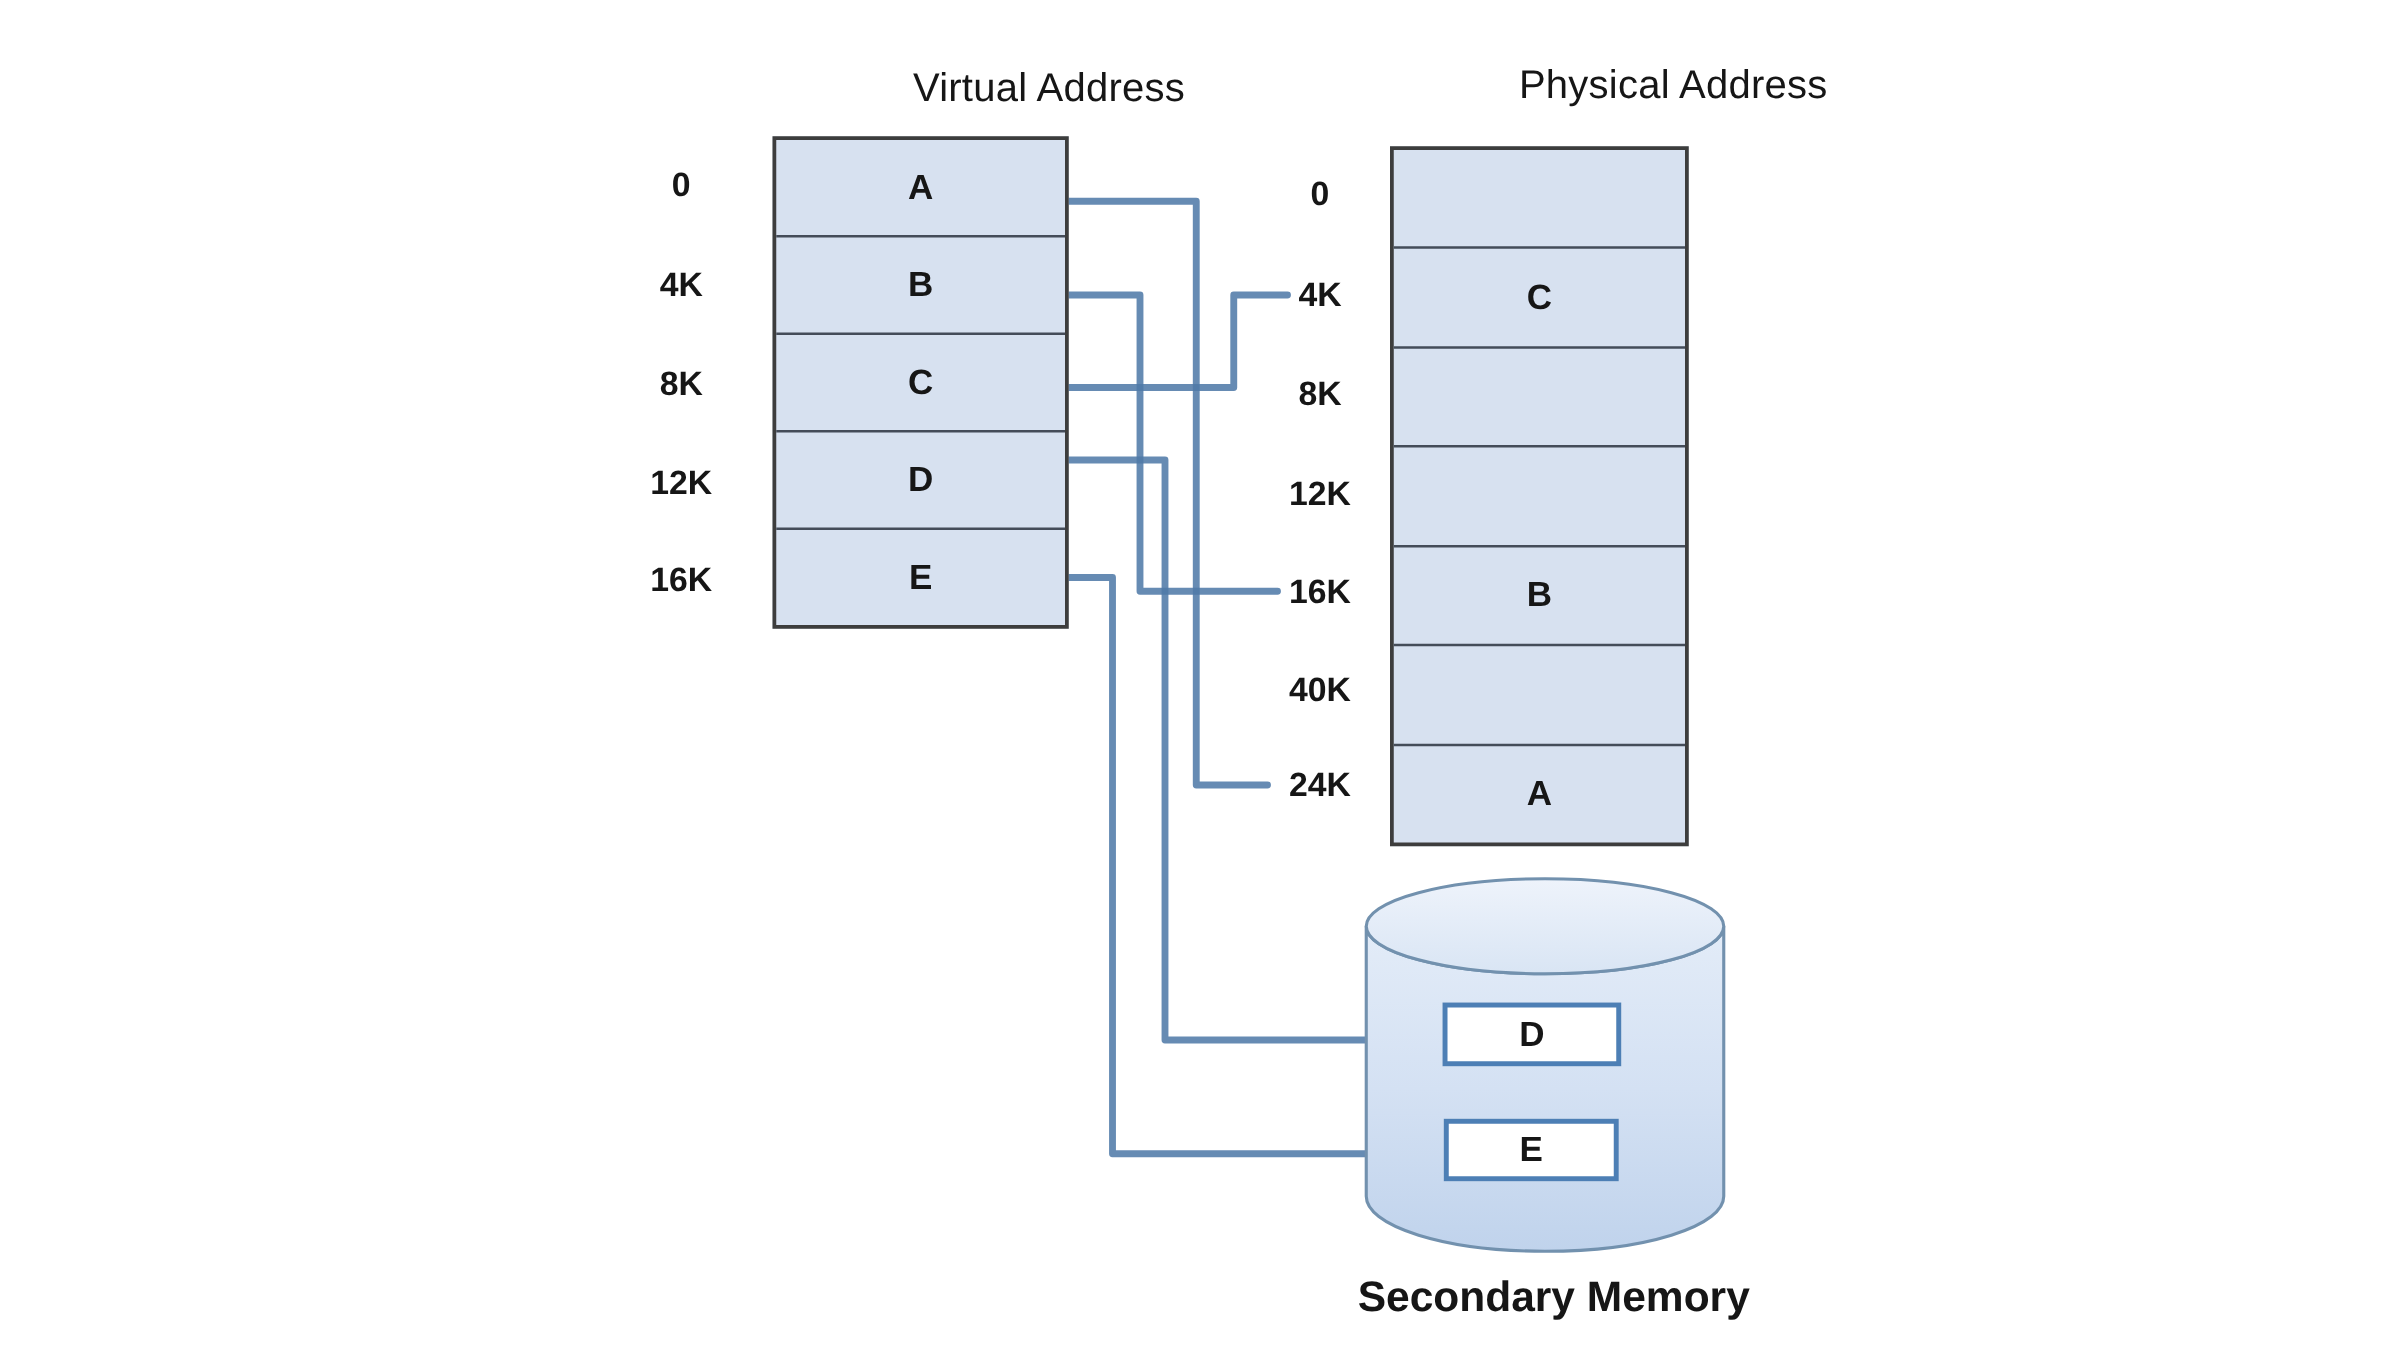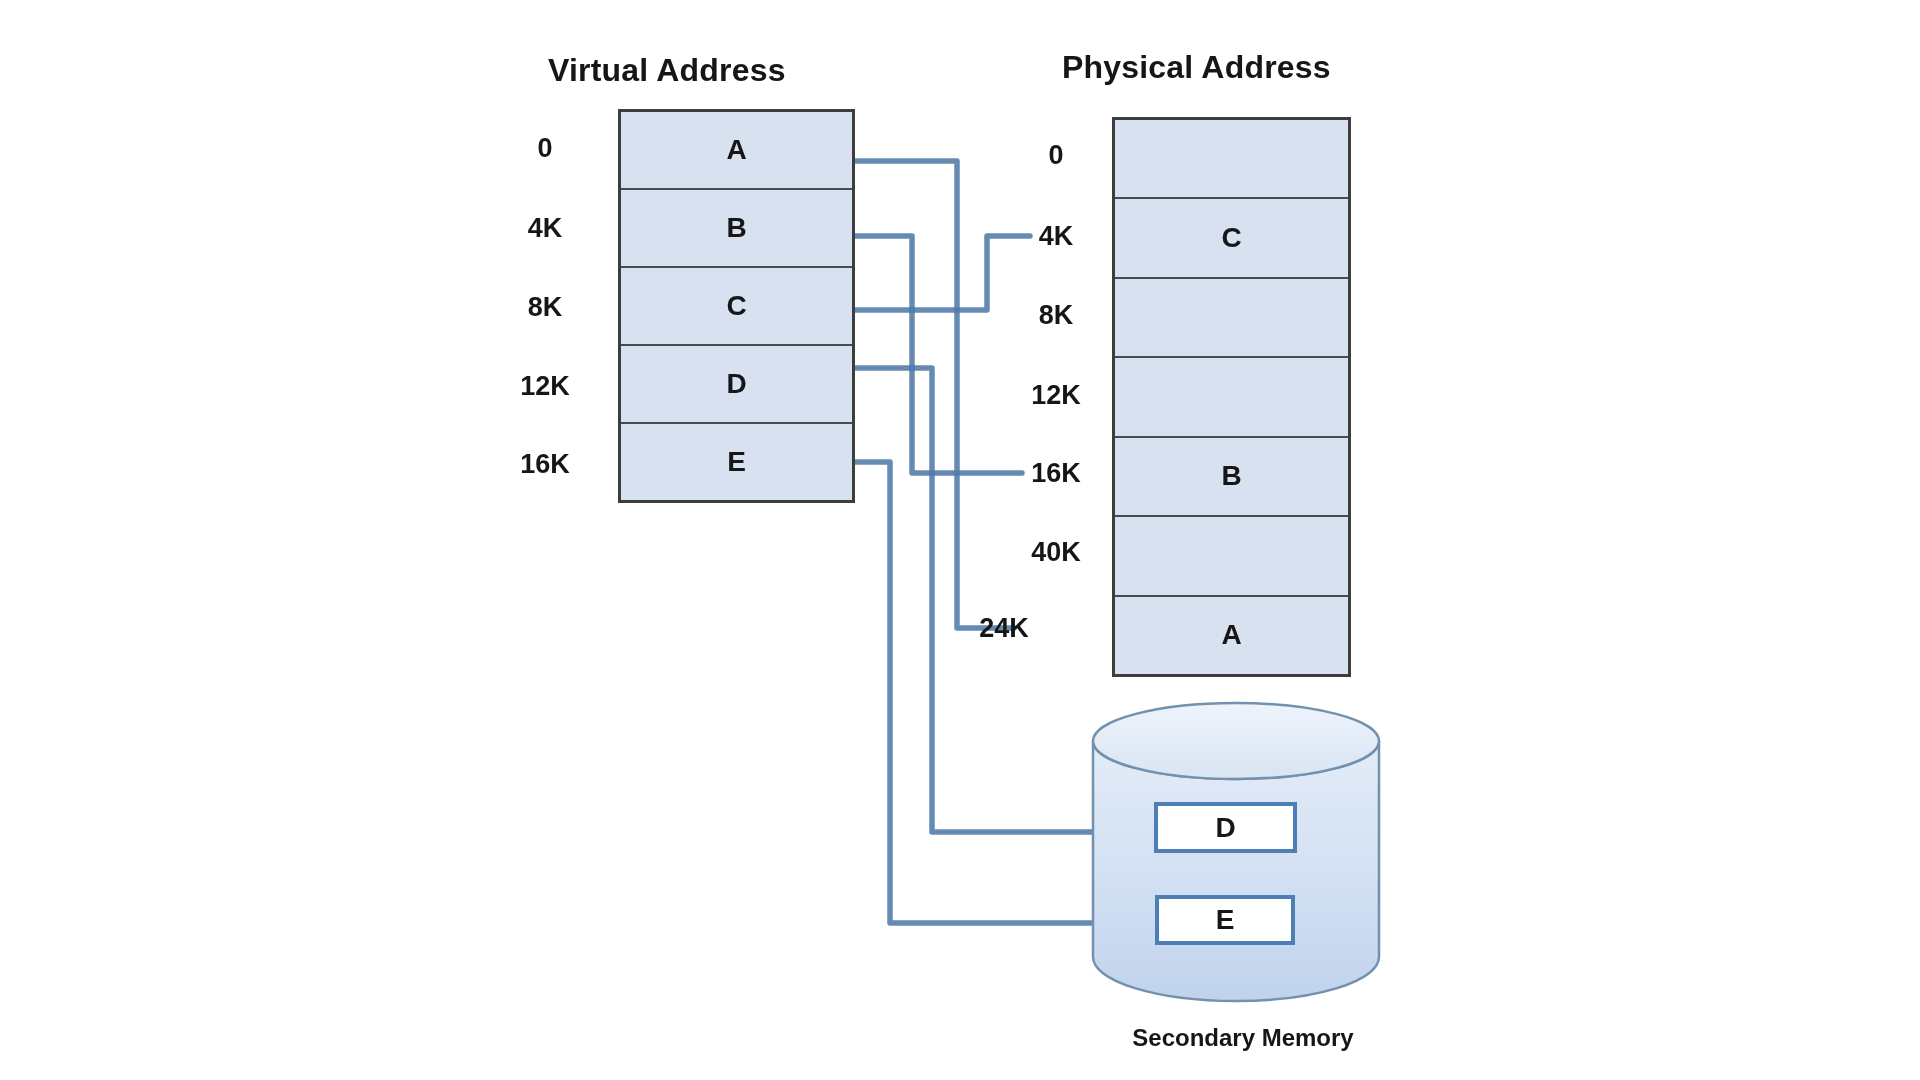--- a/index.html
+++ b/index.html
@@ -8,22 +8,22 @@
     width:1920px;height:1080px;
     background:#ffffff;
     overflow:hidden;
     font-family:"Liberation Sans", sans-serif;
     color:#161616;
   }
   .canvas svg{position:absolute;left:0;top:0;}
   .title{
     position:absolute;
     width:400px;height:44px;line-height:44px;
-    text-align:left;
-    font-size:32px;font-weight:700;
+    text-align:right;
+    font-size:32px;font-weight:400;
     letter-spacing:0.2px;
   }
   .addr-label{
     position:absolute;
     width:160px;height:40px;line-height:40px;
     text-align:center;
     font-size:27px;font-weight:700;
   }
   .mem-box{
     position:absolute;
@@ -44,21 +44,21 @@
     box-sizing:border-box;
     background:#ffffff;
     border:4px solid #4d7fb5;
     display:flex;align-items:center;justify-content:center;
     font-size:28px;font-weight:600;
   }
   .secondary-label{
     position:absolute;
     width:400px;height:44px;line-height:44px;
     text-align:center;
-    font-size:24px;font-weight:700;
+    font-size:34px;font-weight:700;
   }
 </style>
 </head>
 <body>
 
 <div class="canvas">
 
   <svg width="1920" height="1080" viewBox="0 0 1920 1080">
     <defs>
       <linearGradient id="cylBody" x1="0" y1="0" x2="0" y2="1">
@@ -102,21 +102,21 @@
     <div class="cell">D</div>
     <div class="cell">E</div>
   </div>
 
   <div class="addr-label" style="left:976px;top:135px;">0</div>
   <div class="addr-label" style="left:976px;top:216px;">4K</div>
   <div class="addr-label" style="left:976px;top:295px;">8K</div>
   <div class="addr-label" style="left:976px;top:375px;">12K</div>
   <div class="addr-label" style="left:976px;top:453px;">16K</div>
   <div class="addr-label" style="left:976px;top:532px;">40K</div>
-  <div class="addr-label" style="left:924px;top:608px;">24K</div>
+  <div class="addr-label" style="left:976px;top:608px;">24K</div>
 
   <div class="mem-box" style="left:1112px;top:117px;width:239px;height:560px;">
     <div class="cell"></div>
     <div class="cell">C</div>
     <div class="cell"></div>
     <div class="cell"></div>
     <div class="cell">B</div>
     <div class="cell"></div>
     <div class="cell">A</div>
   </div>

